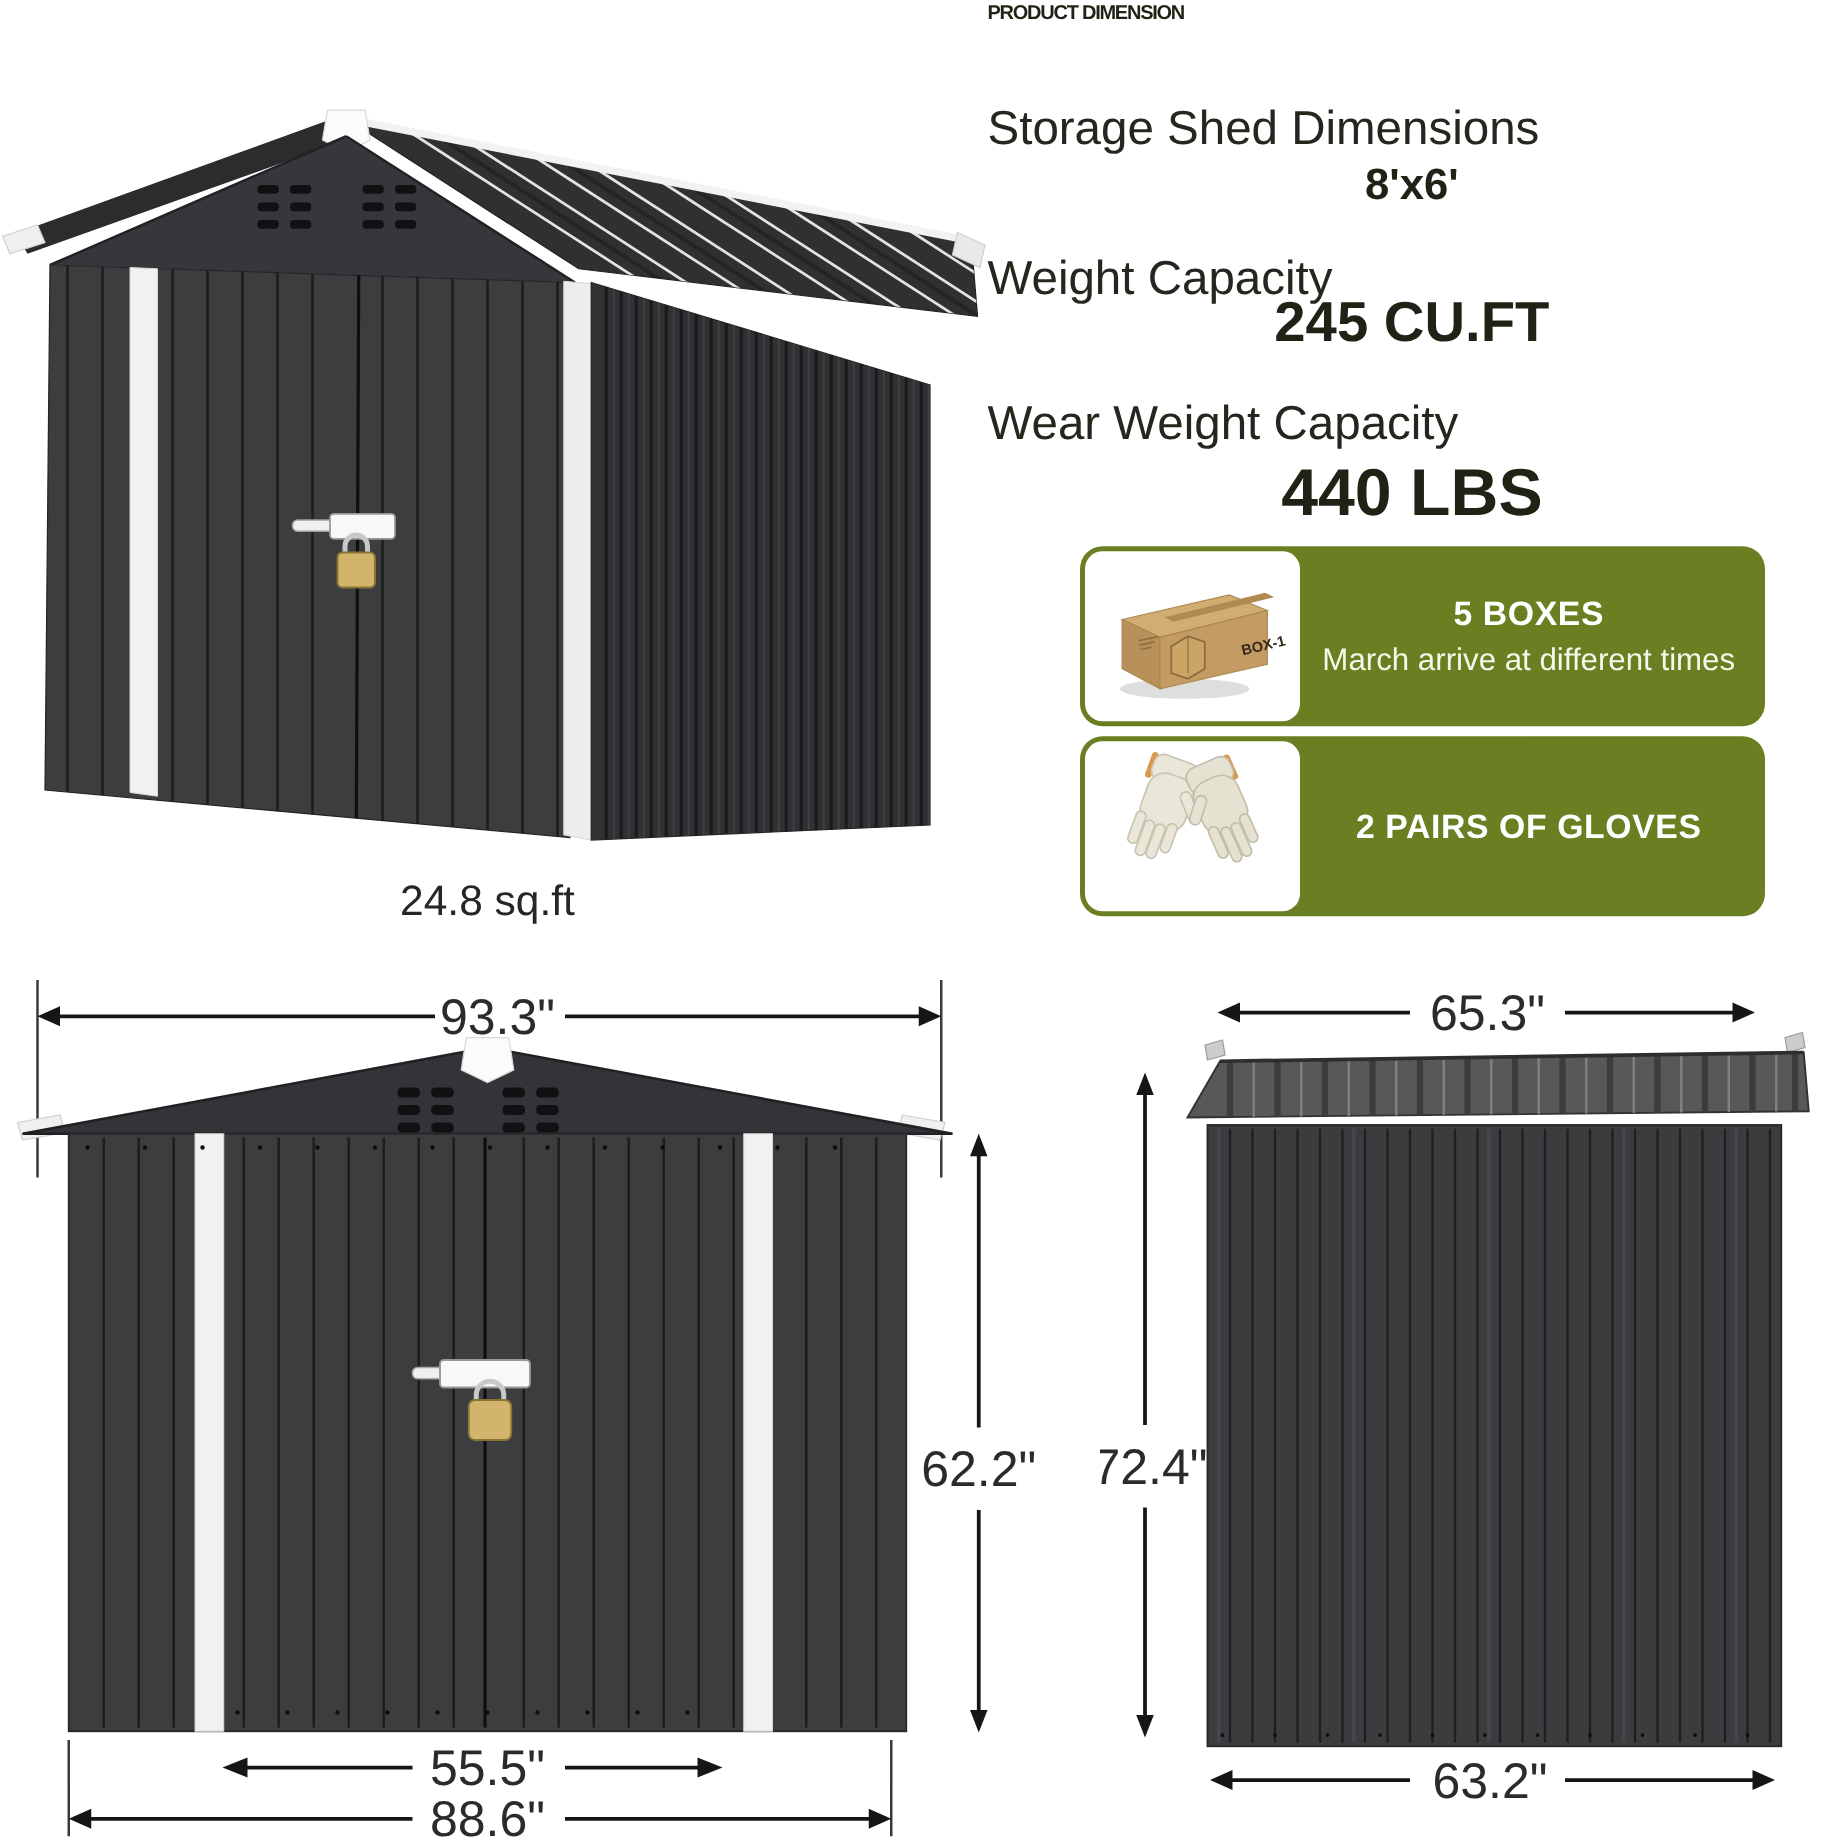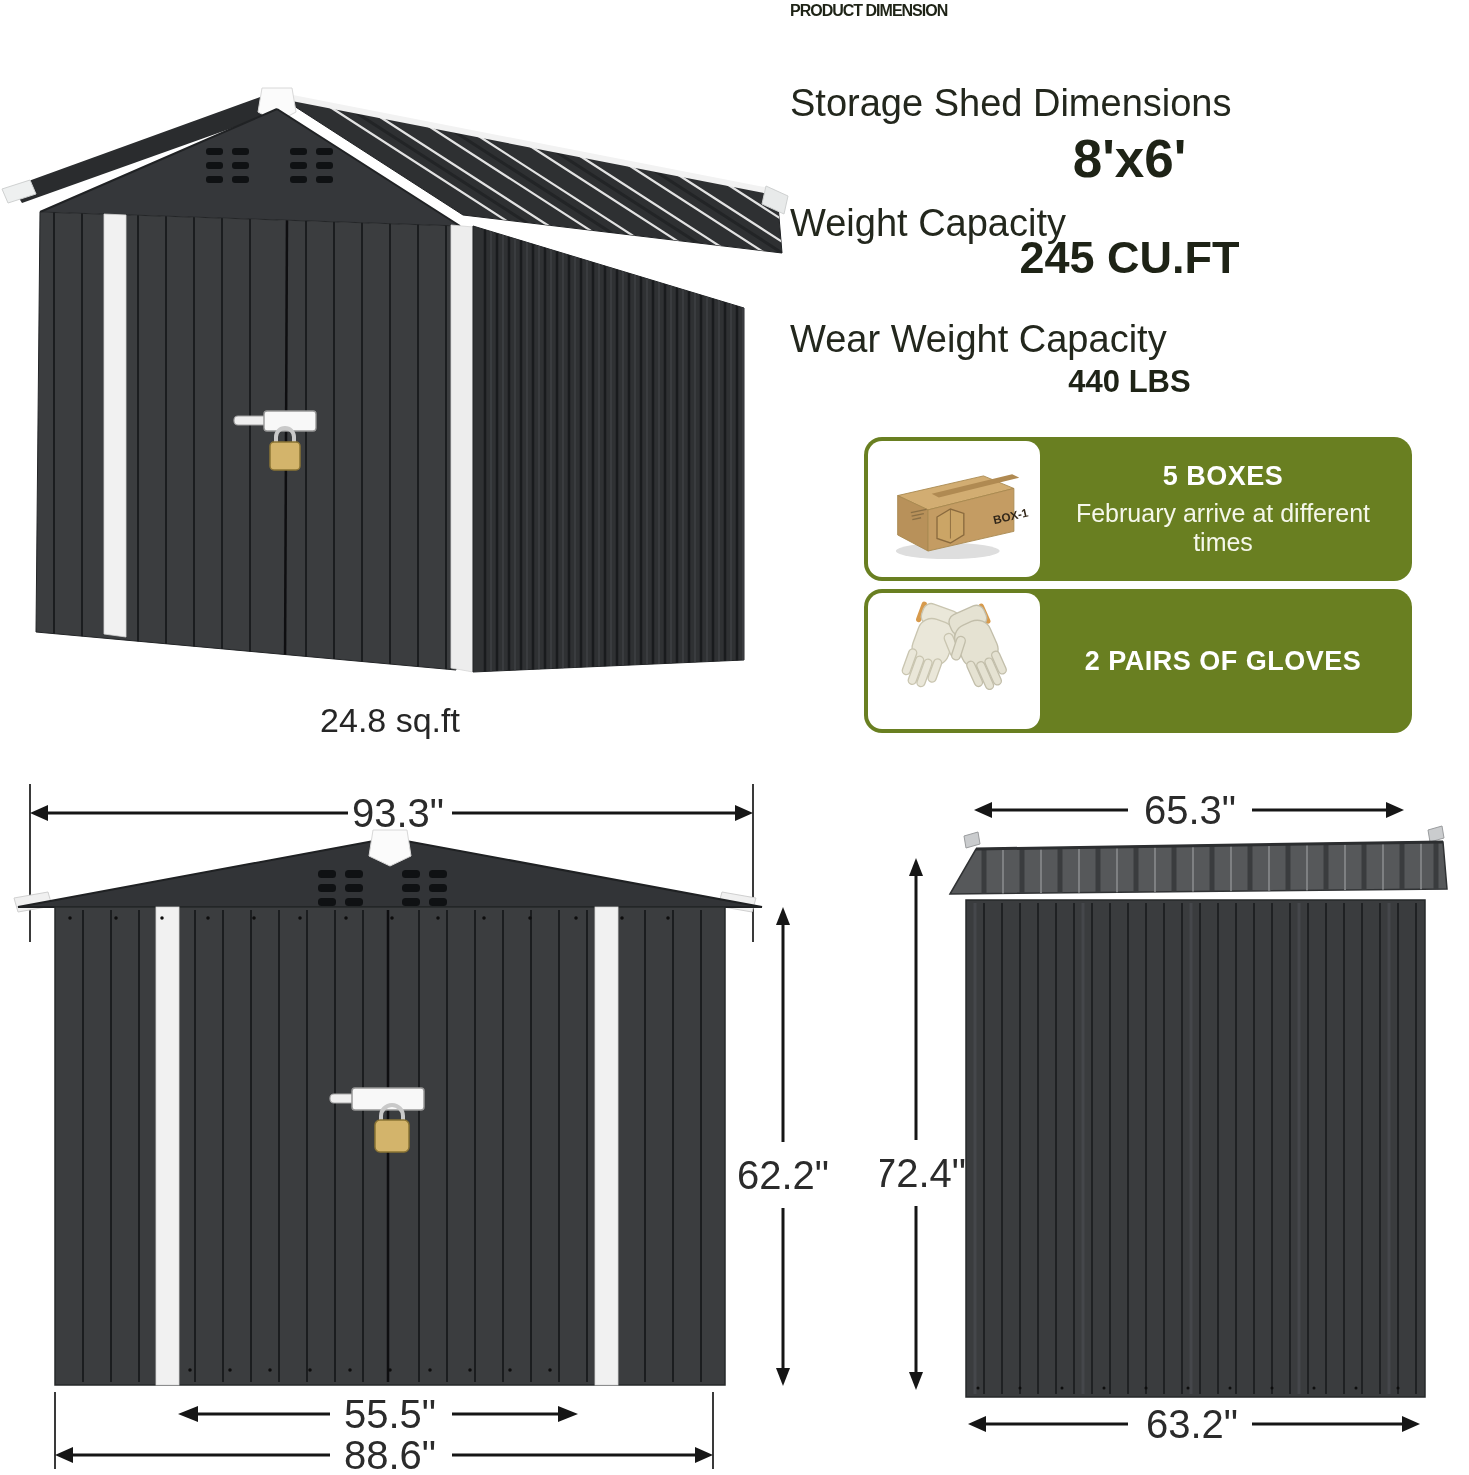--- a/index.html
+++ b/index.html
@@ -21,45 +21,45 @@
   svg text{font-family:"Liberation Sans", sans-serif;}
   .dim{font-size:40px;fill:#2b2b2b;}
   .caption{font-size:34px;fill:#262626;}
 </style>
 </head>
 <body>
 
 <div class="abs main-title">PRODUCT DIMENSION</div>
 
 <div class="abs spec-label" style="top:82px;">Storage Shed Dimensions</div>
-<div class="abs spec-value" style="top:128px;font-size:53px;">8'x6'</div>
+<div class="abs spec-value" style="top:128px;font-size:35px;">8'x6'</div>
 
 <div class="abs spec-label" style="top:202px;">Weight Capacity</div>
 <div class="abs spec-value" style="top:232px;font-size:45px;">245 CU.FT</div>
 
 <div class="abs spec-label" style="top:318px;">Wear Weight Capacity</div>
-<div class="abs spec-value" style="top:364px;font-size:31px;">440 LBS</div>
+<div class="abs spec-value" style="top:364px;font-size:53px;">440 LBS</div>
 
 <div class="abs card" style="top:437px;">
   <div class="card-img">
     <svg width="152" height="122" viewBox="0 0 170 134">
       <ellipse cx="78" cy="114" rx="58" ry="9" fill="#dedede"></ellipse>
       <polygon points="22,52 118,30 152,44 56,68" fill="#d2ad72" stroke="#a98950" stroke-width="1"></polygon>
       <polygon points="22,52 56,68 56,114 22,96" fill="#b8915a" stroke="#a98950" stroke-width="1"></polygon>
       <polygon points="56,68 152,44 152,92 56,114" fill="#c49c63" stroke="#a98950" stroke-width="1"></polygon>
       <polygon points="60,50 150,28 158,32 68,54" fill="#b08a52"></polygon>
       <path d="M66,76 l15,-9 l15,5 v24 l-15,9 l-15,-5 z" fill="#cba566" stroke="#8a6a3e" stroke-width="1.5"></path>
       <line x1="81" y1="67" x2="81" y2="100" stroke="#8a6a3e" stroke-width="1"></line>
       <path d="M62,60 h18 M62,64 h14 M62,68 h10" stroke="#8a6f45" stroke-width="1.5" transform="rotate(-12 70 64) translate(-26,4)"></path>
       <text x="130" y="84" transform="rotate(-13 130 84)" font-size="13" font-weight="bold" fill="#33281a">BOX-1</text>
     </svg>
   </div>
   <div class="card-text">
     <div class="card-title">5 BOXES</div>
-    <div class="card-sub">February arrive at different times</div>
+    <div class="card-sub">March arrive at different times</div>
   </div>
 </div>
 
 <div class="abs card" style="top:589px;">
   <div class="card-img">
     <svg width="152" height="122" viewBox="0 0 170 134">
       <g transform="rotate(20 85 70)" fill="#eae7d9" stroke="#c9c5b0" stroke-width="1.5">
         <rect x="28" y="16" width="6" height="24" rx="3" fill="#d79a4c" stroke="none"></rect>
         <rect x="32" y="15" width="42" height="24" rx="9"></rect>
         <rect x="34" y="30" width="42" height="50" rx="16"></rect>

